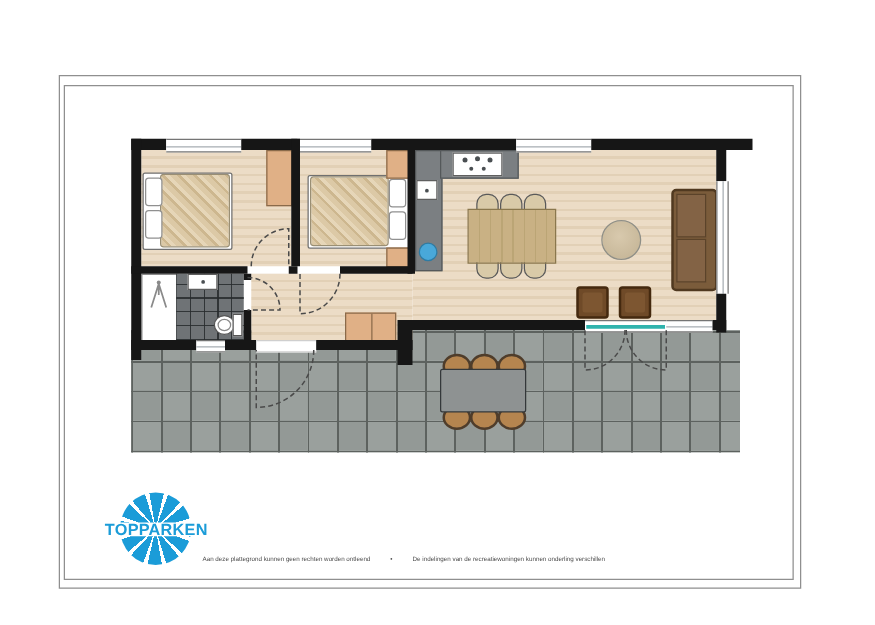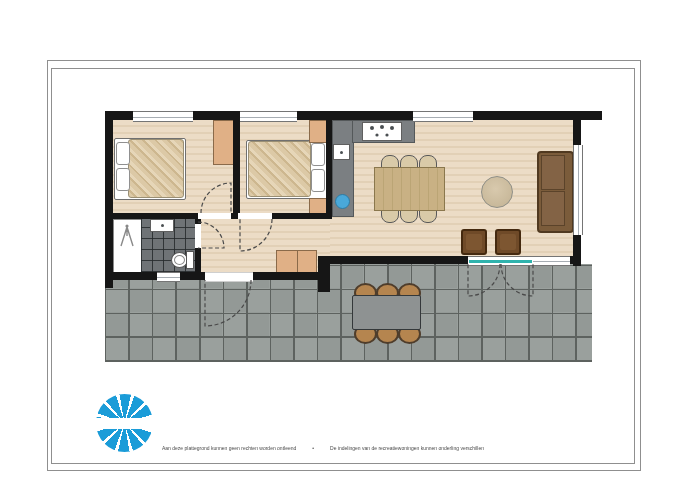--- a/index.html
+++ b/index.html
@@ -188,20 +188,21 @@
       <path d="M 201 213 A 30 30 0 0 1 231 183 L 231 213"></path>
       <path d="M 272 219 A 32 32 0 0 1 240 251 L 240 219"></path>
       <path d="M 198 222 A 26 26 0 0 1 224 248 L 198 248"></path>
       <path d="M 251 280 A 46 46 0 0 1 205 326 L 205 280"></path>
       <path d="M 500 264 A 32 32 0 0 1 468 296 L 468 264"></path>
       <path d="M 501 264 A 32 32 0 0 0 533 296 L 533 264"></path>
     </g>
   </svg>
 
   <div class="logo-icon"></div>
+  <div class="logo-text">TOPPARKEN</div>
 
   <div class="footer">
     <span>Aan deze plattegrond kunnen geen rechten worden ontleend</span>
     <span>•</span>
     <span>De indelingen van de recreatiewoningen kunnen onderling verschillen</span>
   </div>
 
 </div>
 
 </body></html>

